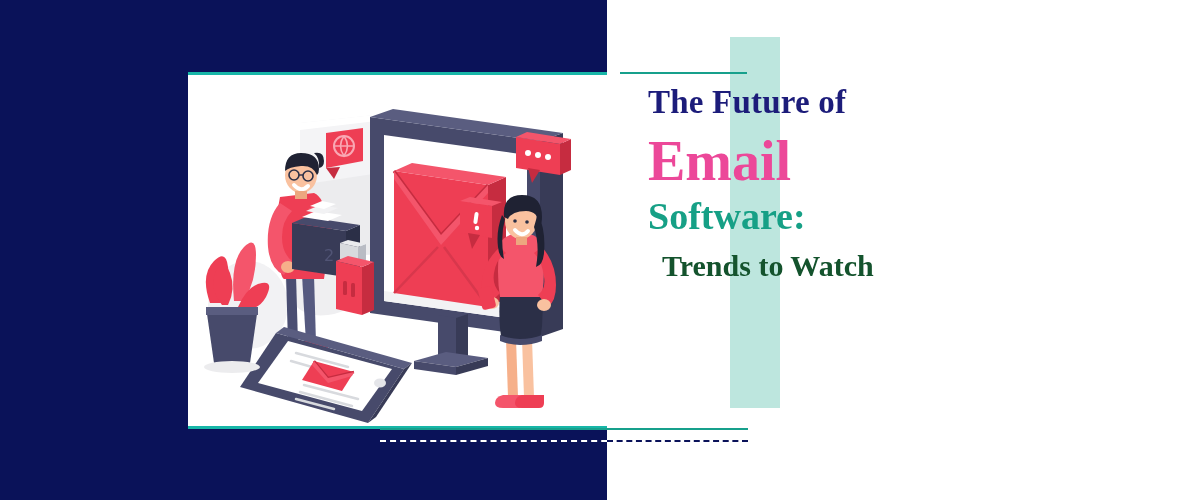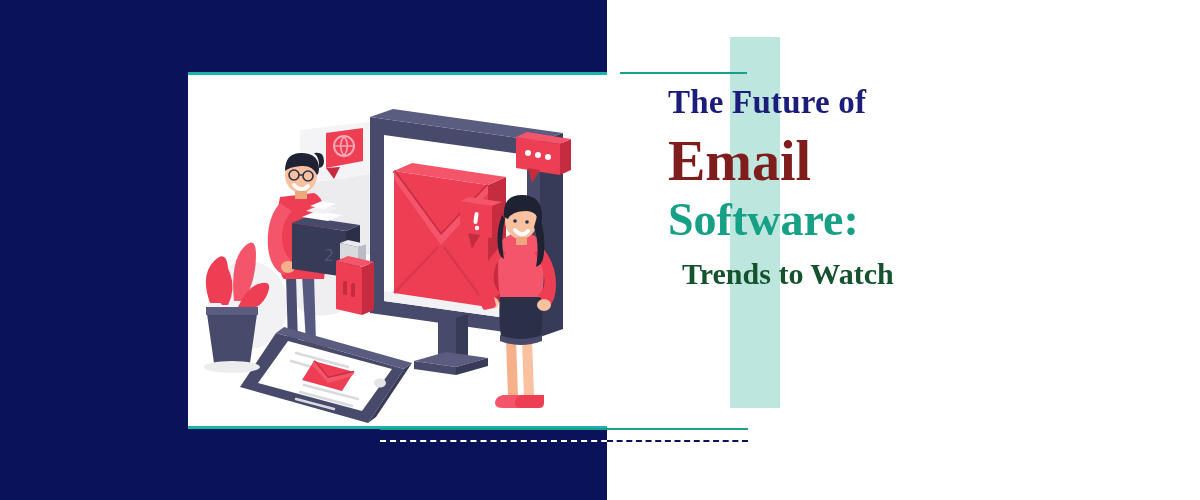--- a/index.html
+++ b/index.html
@@ -66,44 +66,44 @@
   }
   .dashed-line.right {
     left: 607px;
     width: 141px;
     border-top: 2px dashed #0a1259;
   }
 
   
   .headline {
     position: absolute;
-    left: 668px; top: 86px;
+    left: 648px; top: 86px;
     width: 420px;
   }
   .line {
     margin: 0;
     white-space: nowrap;
     line-height: 1.0;
   }
   .line-1 {
     font-size: 33px;
     font-weight: bold;
     color: #1c1c7a;
     letter-spacing: 0.2px;
     margin-bottom: 14px;
   }
   .line-2, .line-3 {
     font-size: 56px;
     font-weight: bold;
-    color: #7f1d1d;
+    color: #ec4899;
     letter-spacing: 0px;
     margin-bottom: 8px;
   }
   .line-4 {
-    font-size: 46px;
+    font-size: 38px;
     font-weight: bold;
     color: #16a086;
     margin-bottom: 16px;
   }
   .line-5 {
     font-size: 30px;
     font-weight: bold;
     color: #14532d;
     padding-left: 14px;
   }

